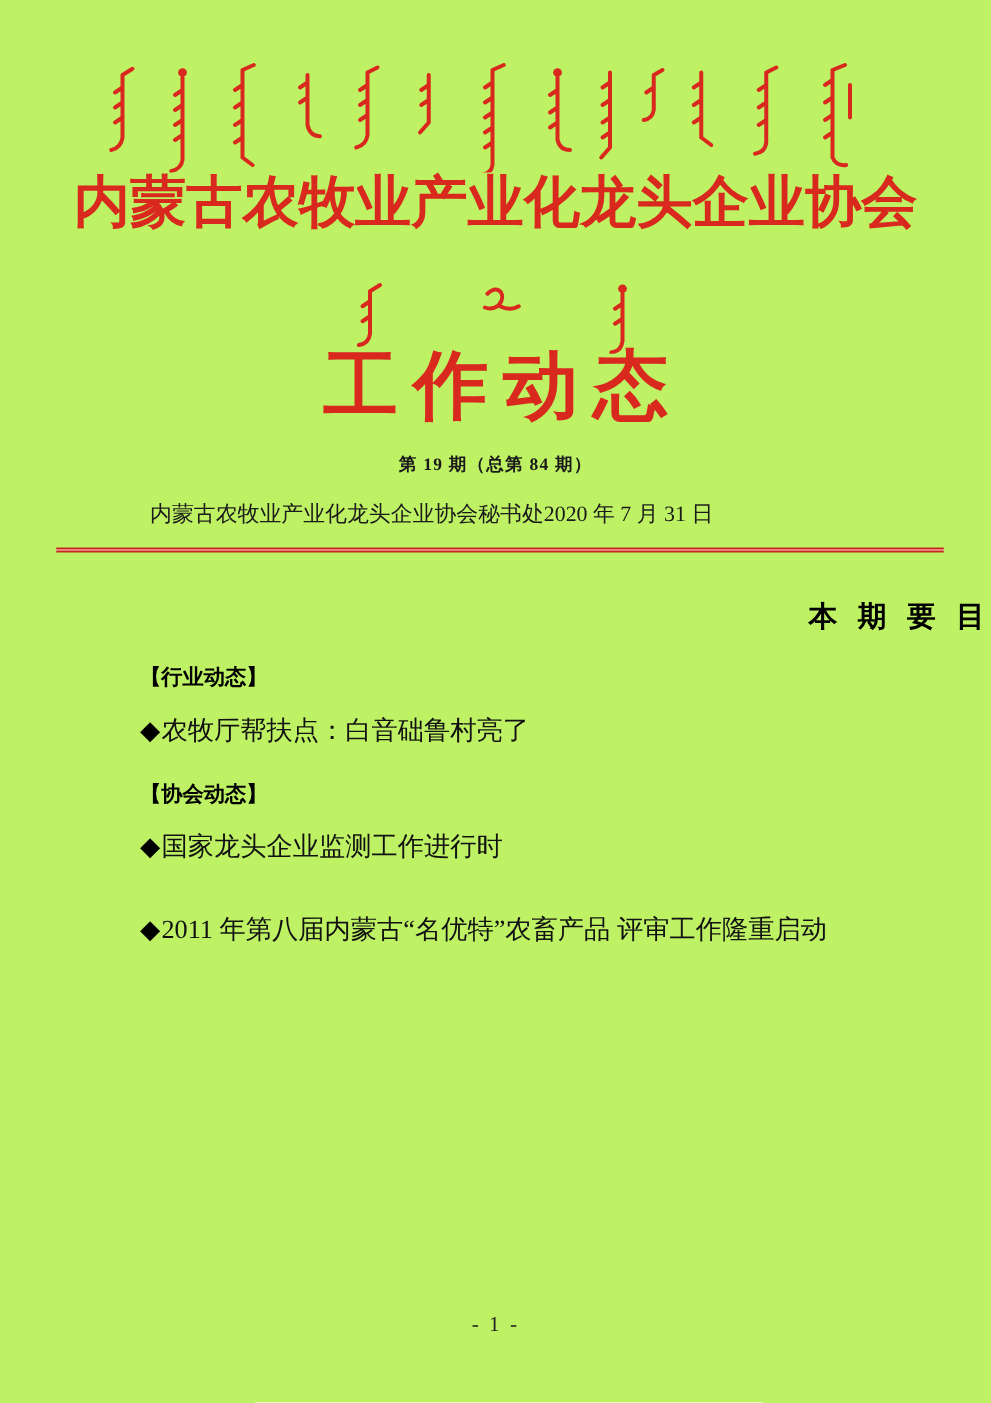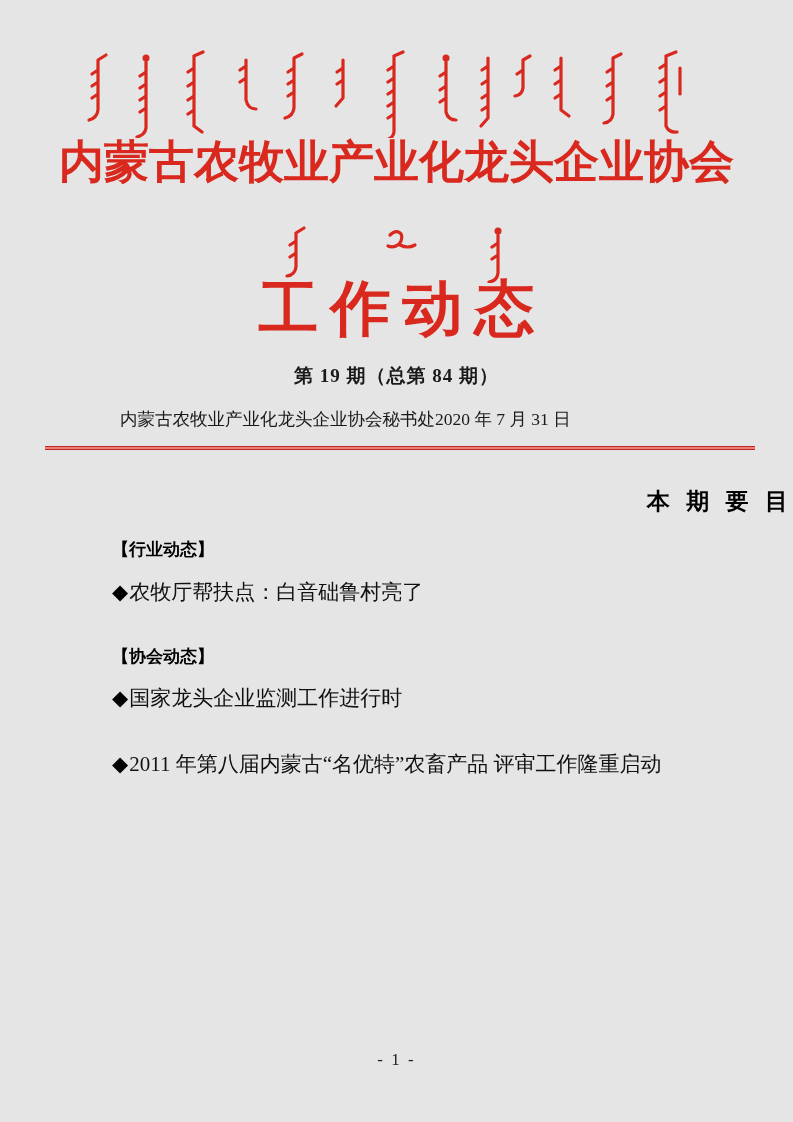--- a/index.html
+++ b/index.html
@@ -1,21 +1,21 @@
 <!DOCTYPE html>
 <html><head>
 <meta charset="utf-8">
 <style>
   html, body { margin: 0; padding: 0; background: #ffffff; }
   .page {
     position: relative;
     width: 793px;
     height: 1122px;
     margin: 0 auto;
-    background: #e5e5e5;
+    background: #bef264;
     overflow: hidden;
     font-family: "Liberation Serif", serif;
     color: #1a1a1a;
     box-sizing: border-box;
   }
   .mongolian-row1 {
     display: block;
     margin: 50px auto 0 auto;
     width: 630px;
     height: 88px;
@@ -45,21 +45,21 @@
     font-size: 60px;
     font-weight: bold;
     letter-spacing: 12px;
     text-indent: 12px;
     line-height: 1.0;
     font-family: "Liberation Serif", serif;
   }
   .issue-line {
     margin-top: 24px;
     text-align: center;
-    font-size: 19px;
+    font-size: 14px;
     font-weight: bold;
     letter-spacing: 1px;
   }
   .publisher-row {
     display: flex;
     align-items: baseline;
     margin: 18px 135px 0 120px;
     font-size: 17.5px;
   }
   .red-divider {
@@ -88,21 +88,21 @@
     margin-left: 112px;
     margin-right: 88px;
     font-size: 21px;
     line-height: 28px;
     color: #111;
   }
   .toc-item .bullet { color: #000; margin-right: 1px; }
   .mt-item1 { margin-top: 14px; }
   .mt-item2 { margin-top: 14px; }
   .mt-item3 { margin-top: 13px; }
-  .mt-sec2  { margin-top: 36px; }
+  .mt-sec2  { margin-top: 23px; }
   .mt-item4 { margin-top: 12px; }
   .mt-item5 { margin-top: 32px; line-height: 40px; }
   .page-number {
     position: absolute;
     left: 0;
     bottom: 52px;
     width: 100%;
     text-align: center;
     font-size: 17px;
     letter-spacing: 2px;

